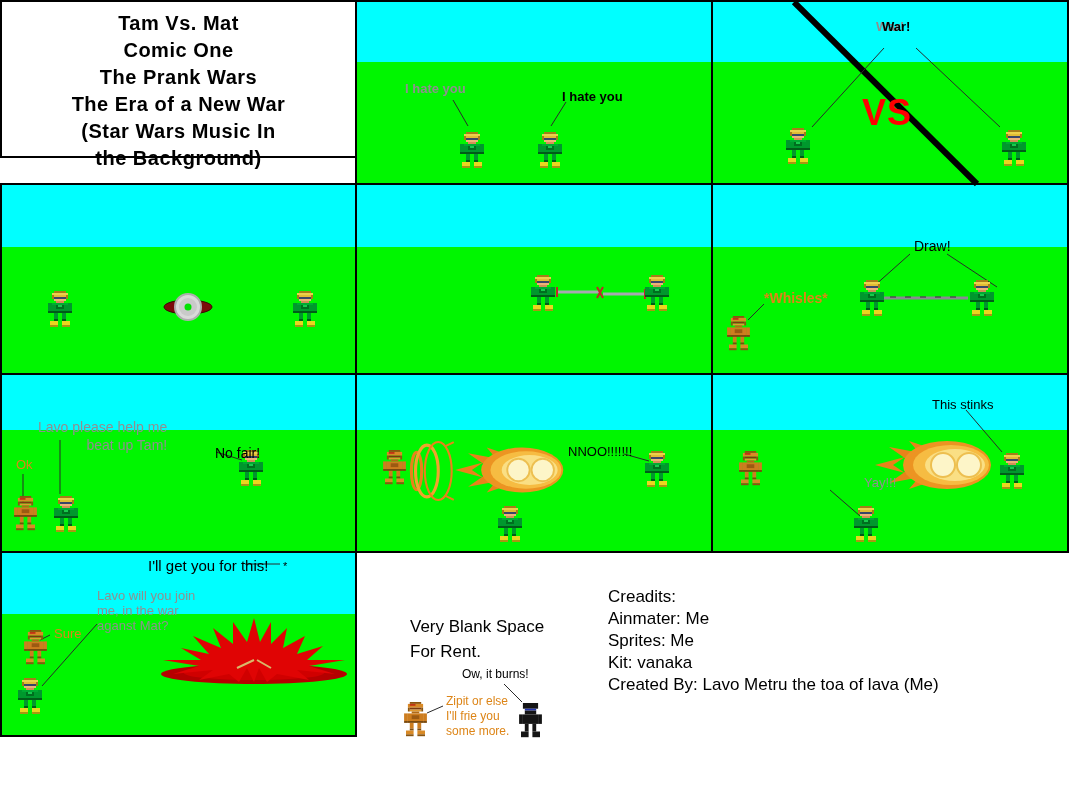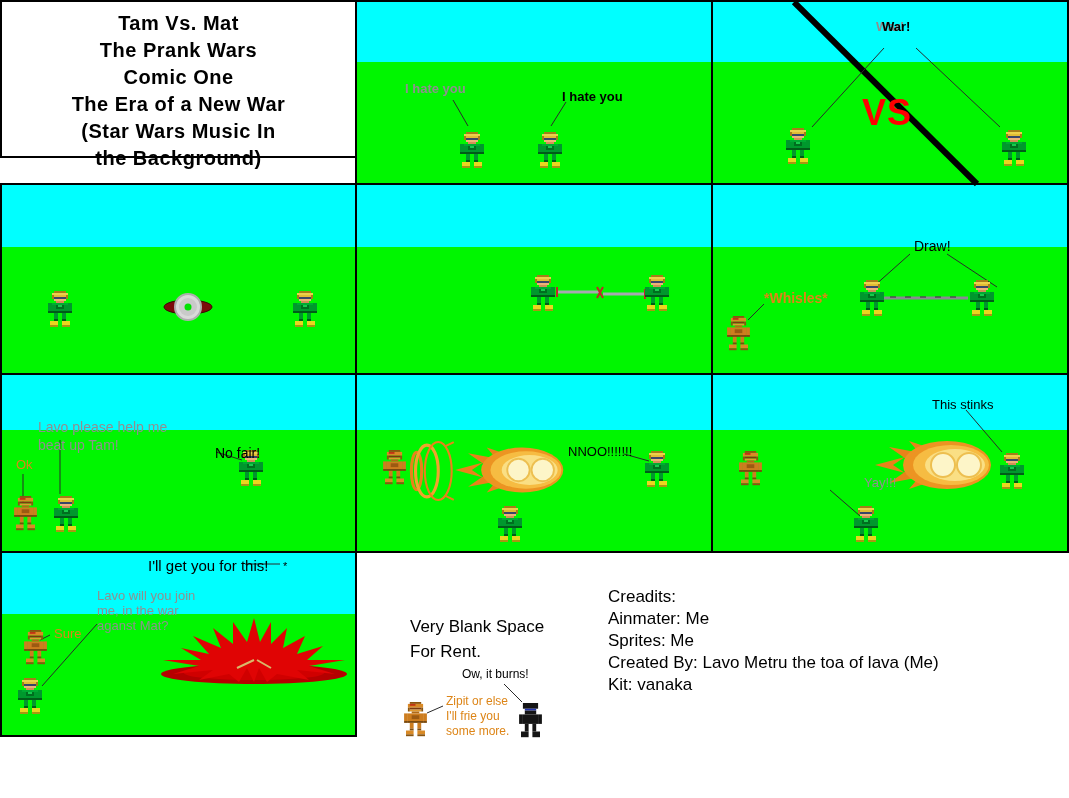--- a/index.html
+++ b/index.html
@@ -127,22 +127,22 @@
         <polygon fill="#e00404" points="95,2 101,26 112,6 112,28 128,12 124,32 146,20 138,38 164,30 148,44 186,44 150,50 176,58 138,54 150,64 118,58 108,66 100,52 95,66 88,52 80,66 70,58 40,64 54,54 14,58 40,50 4,44 42,44 22,32 50,38 34,20 62,32 54,12 74,28 74,6 88,26"></polygon>
         <line x1="78" y1="52" x2="95" y2="44" stroke="#d8b86a" stroke-width="2"></line>
         <line x1="112" y1="52" x2="98" y2="44" stroke="#d8b86a" stroke-width="2"></line>
       </symbol>
     </defs>
   </svg>
 
   <div class="panel white" style="left:0;top:0;width:357px;height:158px;">
     <div id="title-block">
       <div>Tam Vs. Mat</div>
+      <div>Comic One</div>
       <div>The Prank Wars</div>
-      <div>Comic One</div>
       <div>The Era of a New War</div>
       <div>(Star Wars Music In</div>
       <div>the Background)</div>
     </div>
   </div>
   <div class="panel r1" style="left:355px;top:0;width:358px;height:185px;">
       <div class="sky"></div>
     </div>
   <div class="panel r1" style="left:711px;top:0;width:358px;height:185px;">
       <div class="sky"></div>
@@ -295,21 +295,21 @@
       <use href="#sym-bot-black"></use>
     </svg>
 
   <div class="txt gray b" style="left:405px;top:82px;font-size:13px;">I hate you</div>
   <div class="txt black b" style="left:562px;top:90px;font-size:13px;">I hate you</div>
   <div class="txt gray b" style="left:876px;top:20px;font-size:13px;">War!</div>
   <div class="txt black b" style="left:882px;top:20px;font-size:13px;">War!</div>
   <div id="vs-label">VS</div>
   <div class="txt black" style="left:914px;top:238px;font-size:14px;">Draw!</div>
   <div class="txt orange b" style="left:764px;top:290px;font-size:14px;">*Whisles*</div>
-  <div class="txt gray" style="left:38px;top:418px;font-size:14px;line-height:18px;">Lavo please help me
+  <div class="txt gray" style="left:38px;top:418px;font-size:14px;line-height:18px;text-align:right;">Lavo please help me
 beat up Tam!</div>
   <div class="txt orange" style="left:16px;top:458px;font-size:13px;">Ok</div>
   <div class="txt black" style="left:168px;top:445px;font-size:14px;margin-left:47px;">No fair!</div>
   <div class="txt black" style="left:568px;top:445px;font-size:13px;">NNOO!!!!!!!</div>
   <div class="txt black" style="left:932px;top:398px;font-size:13px;">This stinks</div>
   <div class="txt gray" style="left:820px;top:476px;font-size:13px;margin-left:44px;">Yay!!!</div>
   <div class="txt black" style="left:148px;top:557px;font-size:15px;">I'll get you for this!</div>
   <div class="txt black" style="left:283px;top:560px;font-size:11px;">*</div>
   <div class="txt gray" style="left:97px;top:588px;font-size:13px;line-height:15px;">Lavo will you join
 me, in the war
@@ -319,17 +319,17 @@
 For Rent.</div>
   <div class="txt black" style="left:462px;top:668px;font-size:12px;">Ow, it burns!</div>
   <div class="txt orange" style="left:446px;top:694px;font-size:12px;line-height:15px;">Zipit or else
 I'll frie you
 some more.</div>
 
   <div id="credits-block">
     <div>Creadits:</div>
     <div>Ainmater: Me</div>
     <div>Sprites: Me</div>
+    <div>Kit: vanaka</div>
     <div>Created By: Lavo Metru the toa of lava (Me)</div>
-    <div>Kit: vanaka</div>
   </div>
 
 </div>
 
 </body></html>

